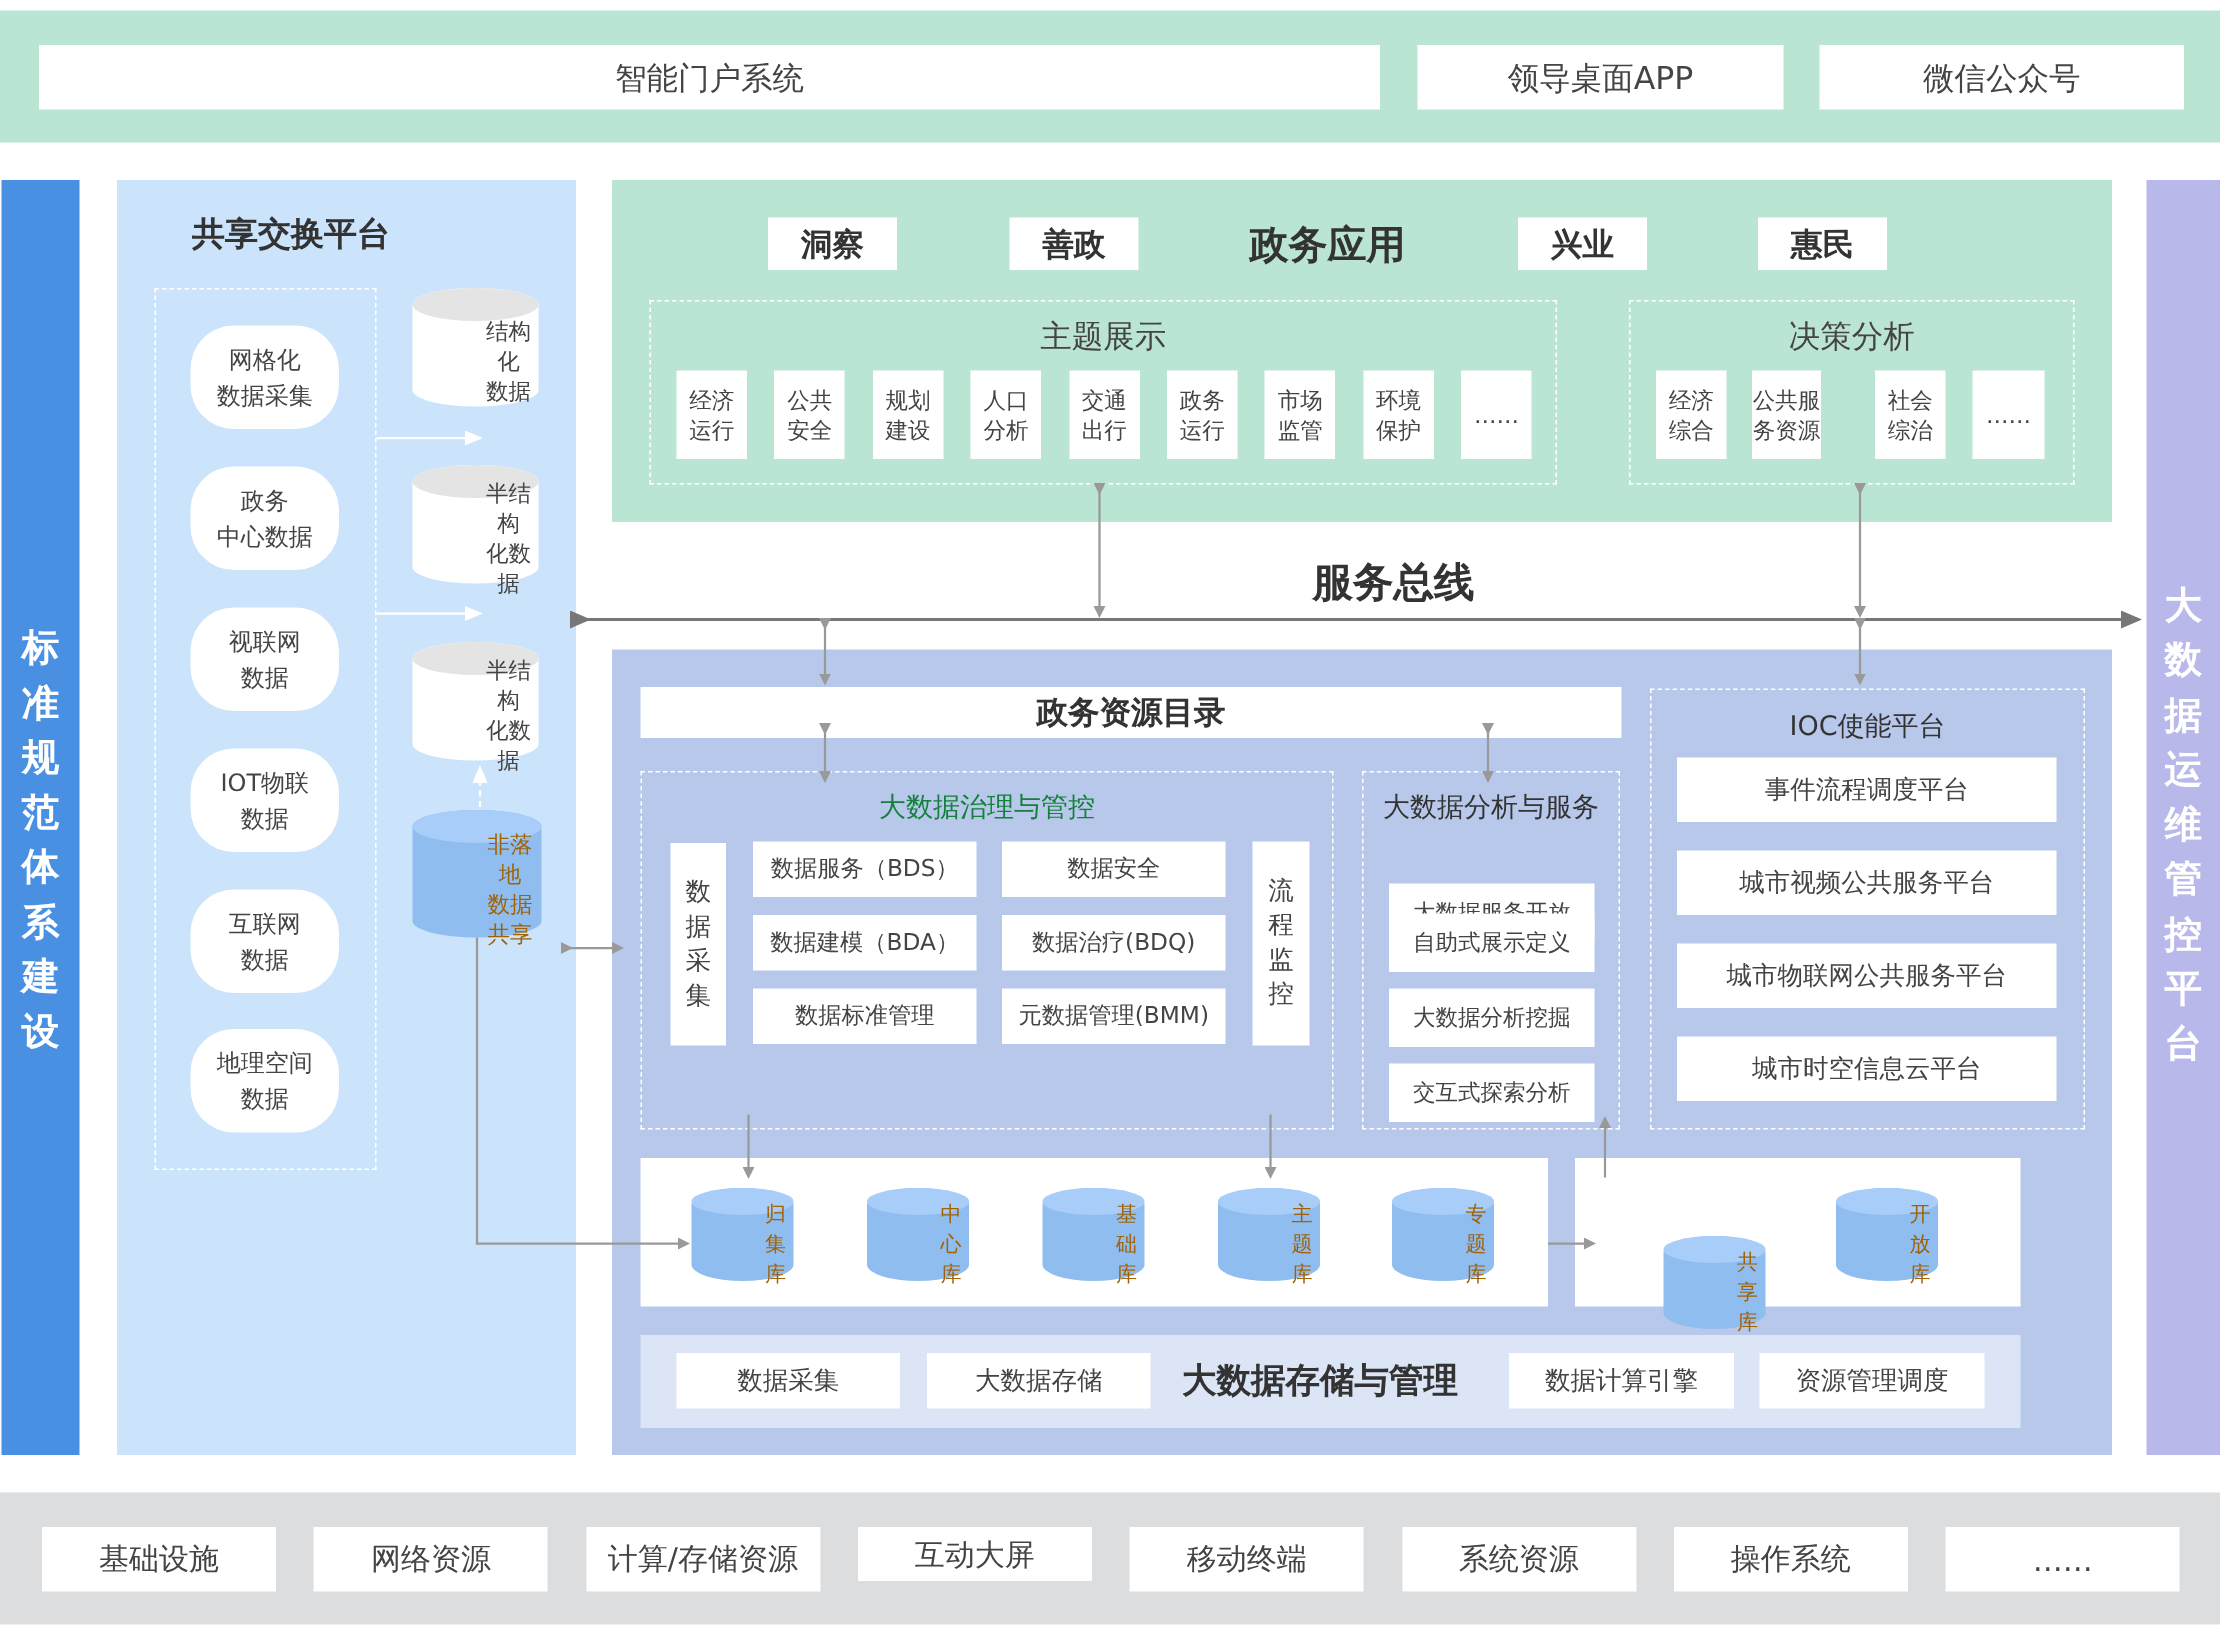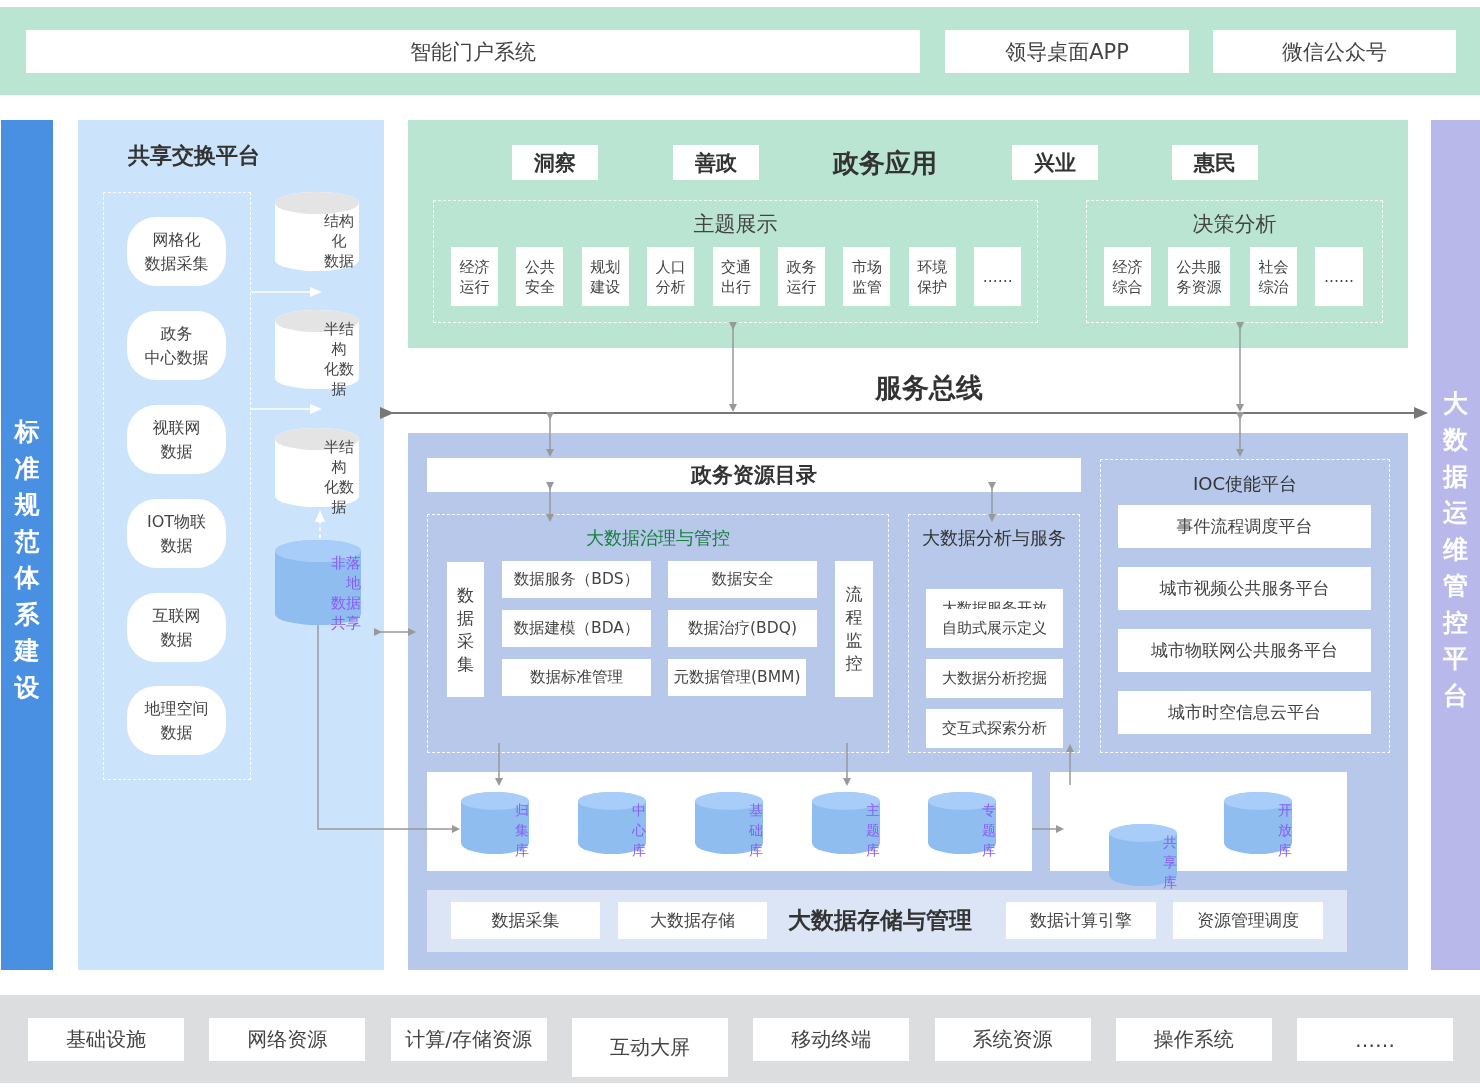--- a/index.html
+++ b/index.html
@@ -12,21 +12,21 @@
   .vtext { display: flex; flex-direction: column; align-items: center; justify-content: center; font-weight: bold; color: #fff; font-size: 25px; line-height: 36.5px; }
   .cyl { position: absolute; }
   .cyl .body { position: absolute; left: 0; right: 0; border-radius: 50% / 11px; }
   .cyl .top { position: absolute; left: 0; right: 0; top: 0; height: 22px; border-radius: 50%; }
   .cyl .lbl { position: absolute; left: 0; right: 0; display: flex; align-items: center; justify-content: center; text-align: center; line-height: 20px; padding-left: 44px; }
   .cyl.white .body { background: #fff; }
   .cyl.white .top { background: #e4e4e4; }
   .cyl.white .lbl { color: #444; font-size: 15px; }
   .cyl.blue .body { background: #8fbdf0; }
   .cyl.blue .top { background: #a7cdf8; }
-  .cyl.blue .lbl { color: #8b5cf6; font-size: 15px; text-align: right; }
+  .cyl.blue .lbl { color: #a16207; font-size: 15px; }
   .small { font-size: 15px; line-height: 20px; border-radius: 29px; }
   svg.overlay { position: absolute; left: 0; top: 0; pointer-events: none; }
 </style>
 </head>
 <body>
 
 <div class="abs" style="left:0;top:7px;width:1480px;height:88px;background:#bae5d3;"></div>
 <div class="box" style="left:26px;top:30px;width:894px;height:43px;font-size:21px;">
     <span>智能门户系统</span>
   </div>
@@ -225,21 +225,21 @@
     <span>环境</span>
     <span>保护</span>
   </div>
 <div class="box" style="left: 974.2px; top: 247px; width: 47px; height: 59px; flex-direction: column; font-size: 15px; line-height: 20px;">
     <span>……</span>
   </div>
 <div class="box" style="left: 1104px; top: 247px; width: 47px; height: 59px; flex-direction: column; font-size: 15px; line-height: 20px;">
     <span>经济</span>
     <span>综合</span>
   </div>
-<div class="box" style="left: 1168px; top: 247px; width: 62px; height: 59px; flex-direction: column; font-size: 15px; line-height: 20px;">
+<div class="box" style="left: 1168px; top: 247px; width: 46px; height: 59px; flex-direction: column; font-size: 15px; line-height: 20px;">
     <span>公共服</span>
     <span>务资源</span>
   </div>
 <div class="box" style="left: 1250px; top: 247px; width: 47px; height: 59px; flex-direction: column; font-size: 15px; line-height: 20px;">
     <span>社会</span>
     <span>综治</span>
   </div>
 <div class="box" style="left: 1315px; top: 247px; width: 48px; height: 59px; flex-direction: column; font-size: 15px; line-height: 20px;">
     <span>……</span>
   </div>
@@ -251,21 +251,21 @@
   </div>
 <div class="box" style="left: 502px; top: 610px; width: 149px; height: 37px; font-size: 15.5px;">
     <span>数据建模（BDA）</span>
   </div>
 <div class="box" style="left: 668px; top: 610px; width: 149px; height: 37px; font-size: 15.5px;">
     <span>数据治疗(BDQ)</span>
   </div>
 <div class="box" style="left: 502px; top: 659px; width: 149px; height: 37px; font-size: 15.5px;">
     <span>数据标准管理</span>
   </div>
-<div class="box" style="left: 668px; top: 659px; width: 138px; height: 37px; font-size: 15.5px;">
+<div class="box" style="left: 668px; top: 659px; width: 149px; height: 37px; font-size: 15.5px;">
     <span>元数据管理(BMM)</span>
   </div>
 <div class="box" style="left: 926px; top: 559px; width: 137px; height: 39px; font-size: 15px; margin-top: 30px;">
     <span>大数据服务开放</span>
   </div>
 <div class="box" style="left: 926px; top: 609px; width: 137px; height: 39px; font-size: 15px;">
     <span>自助式展示定义</span>
   </div>
 <div class="box" style="left: 926px; top: 659px; width: 137px; height: 39px; font-size: 15px;">
     <span>大数据分析挖掘</span>
@@ -348,21 +348,21 @@
   </div>
 <div class="box" style="left: 28px; top: 1018px; width: 156px; height: 43px; font-size: 20px;">
     <span>基础设施</span>
   </div>
 <div class="box" style="left: 209.3px; top: 1018px; width: 156px; height: 43px; font-size: 20px;">
     <span>网络资源</span>
   </div>
 <div class="box" style="left: 390.6px; top: 1018px; width: 156px; height: 43px; font-size: 20px;">
     <span>计算/存储资源</span>
   </div>
-<div class="box" style="left: 571.9px; top: 1018px; width: 156px; height: 59px; font-size: 20px;">
+<div class="box" style="left: 571.9px; top: 1018px; width: 156px; height: 36px; font-size: 20px;">
     <span>互动大屏</span>
   </div>
 <div class="box" style="left: 753.2px; top: 1018px; width: 156px; height: 43px; font-size: 20px;">
     <span>移动终端</span>
   </div>
 <div class="box" style="left: 934.5px; top: 1018px; width: 156px; height: 43px; font-size: 20px;">
     <span>系统资源</span>
   </div>
 <div class="box" style="left: 1115.8px; top: 1018px; width: 156px; height: 43px; font-size: 20px;">
     <span>操作系统</span>

